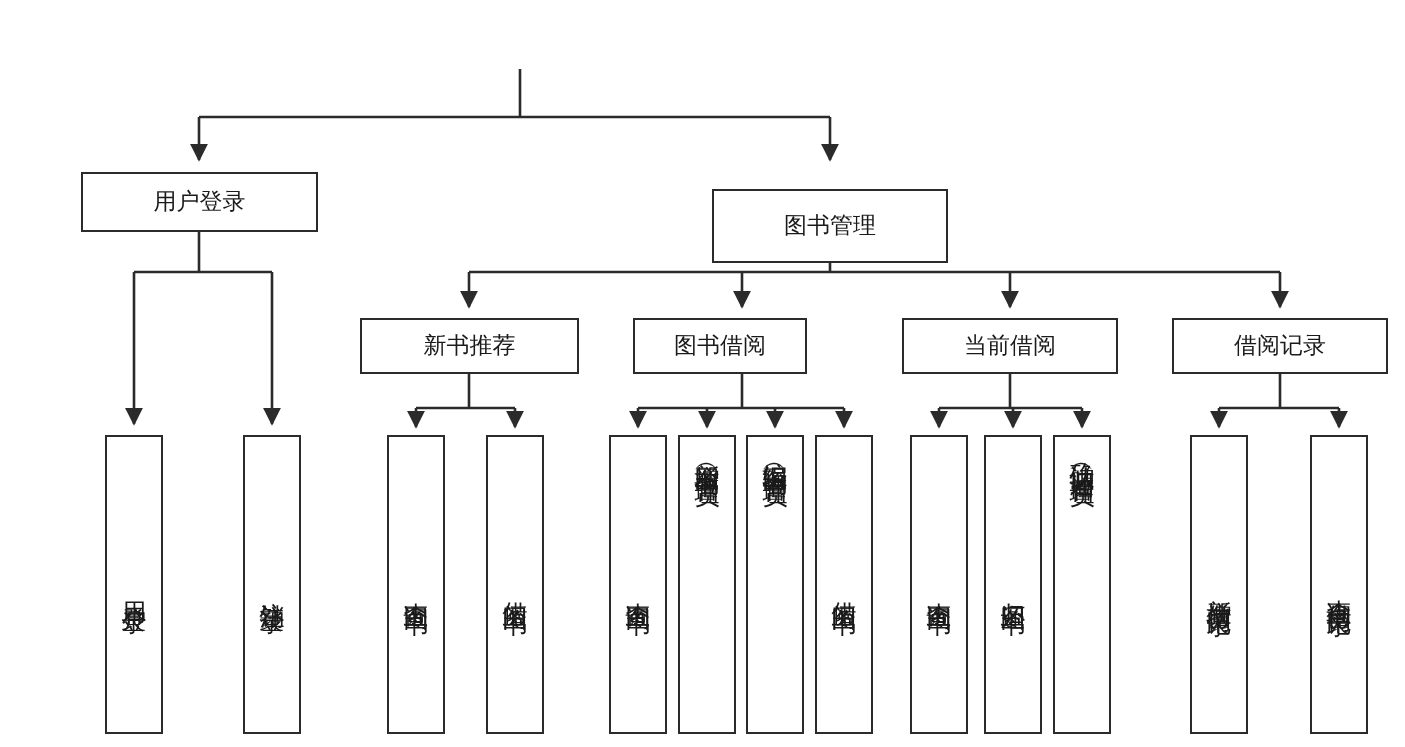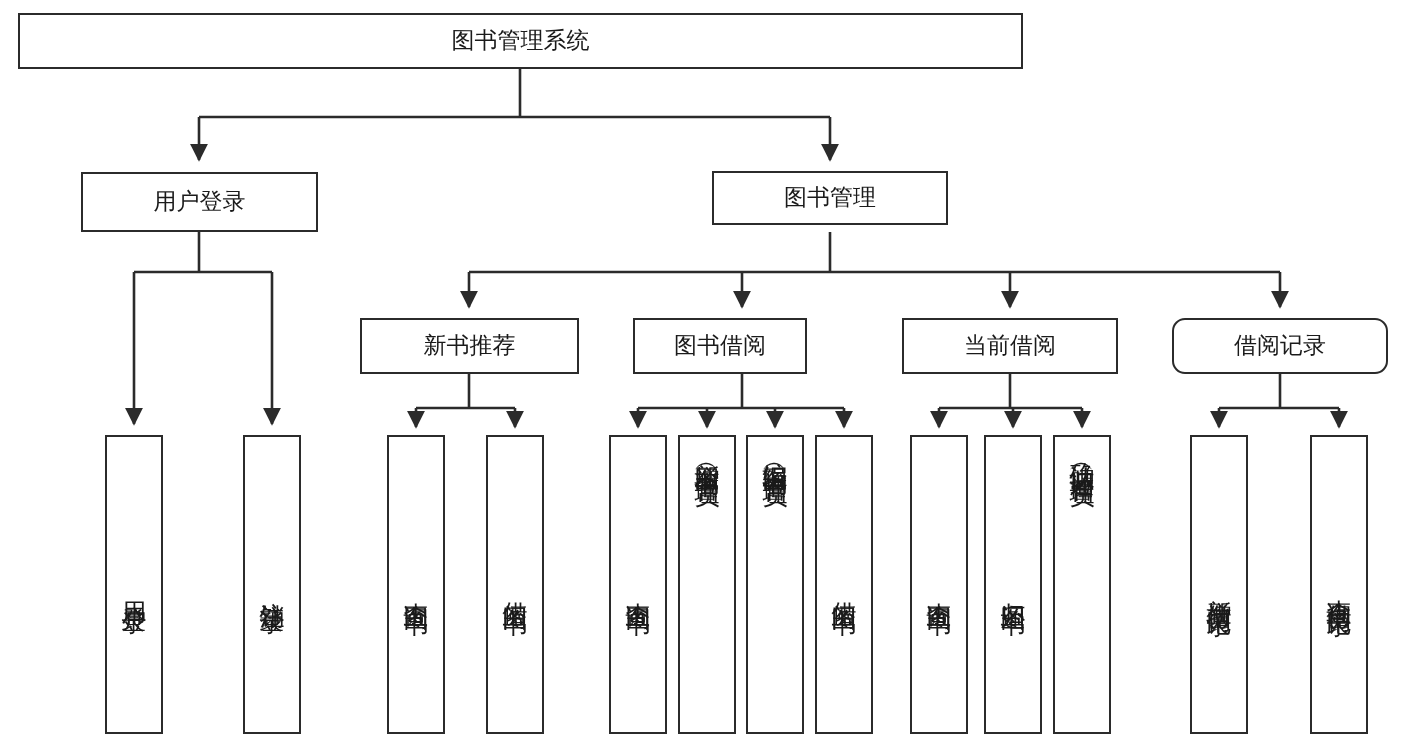--- a/index.html
+++ b/index.html
@@ -81,41 +81,38 @@
       <path d="M 1013 408 L 1013 427" marker-end="url(#arrow)"></path>
       <path d="M 1082 408 L 1082 427" marker-end="url(#arrow)"></path>
 
       <path d="M 1280 374 L 1280 408"></path>
       <path d="M 1219 408 L 1339 408"></path>
       <path d="M 1219 408 L 1219 427" marker-end="url(#arrow)"></path>
       <path d="M 1339 408 L 1339 427" marker-end="url(#arrow)"></path>
     </g>
   </svg>
 
-  <div class="node node-h node-root" id="node-root" style="left: 18px; top: 13px; width: 1005px; height: 56px;">
-    <span class="label">图书管理系统</span>
-  </div>
 
   <div class="node node-h" id="node-l2-0" style="left: 81px; top: 172px; width: 237px; height: 60px;">
     <span class="label">用户登录</span>
   </div>
-  <div class="node node-h" id="node-l2-1" style="left: 712px; top: 171px; width: 236px; height: 54px;">
+  <div class="node node-h" id="node-l2-1" style="left: 712px; top: 189px; width: 236px; height: 74px;">
     <span class="label">图书管理</span>
   </div>
 
   <div class="node node-h" id="node-l3-0" style="left: 360px; top: 318px; width: 219px; height: 56px;">
     <span class="label">新书推荐</span>
   </div>
   <div class="node node-h" id="node-l3-1" style="left: 633px; top: 318px; width: 174px; height: 56px;">
     <span class="label">图书借阅</span>
   </div>
   <div class="node node-h" id="node-l3-2" style="left: 902px; top: 318px; width: 216px; height: 56px; justify-content: center;">
     <span class="label">当前借阅</span>
   </div>
-  <div class="node node-h" id="node-l3-3" style="left: 1172px; top: 318px; width: 216px; height: 56px; border-radius: 13px;">
+  <div class="node node-h" id="node-l3-3" style="left: 1172px; top: 318px; width: 216px; height: 56px;">
     <span class="label">借阅记录</span>
   </div>
 
   <div class="node node-v v-center" id="node-leaf-0" style="left: 105px; top: 435px; width: 58px; height: 299px;">
     <span class="label">用户登录</span>
   </div>
   <div class="node node-v v-center" id="node-leaf-1" style="left: 243px; top: 435px; width: 58px; height: 299px;">
     <span class="label">注销登录</span>
   </div>
   <div class="node node-v v-center" id="node-leaf-2" style="left: 387px; top: 435px; width: 58px; height: 299px;">

